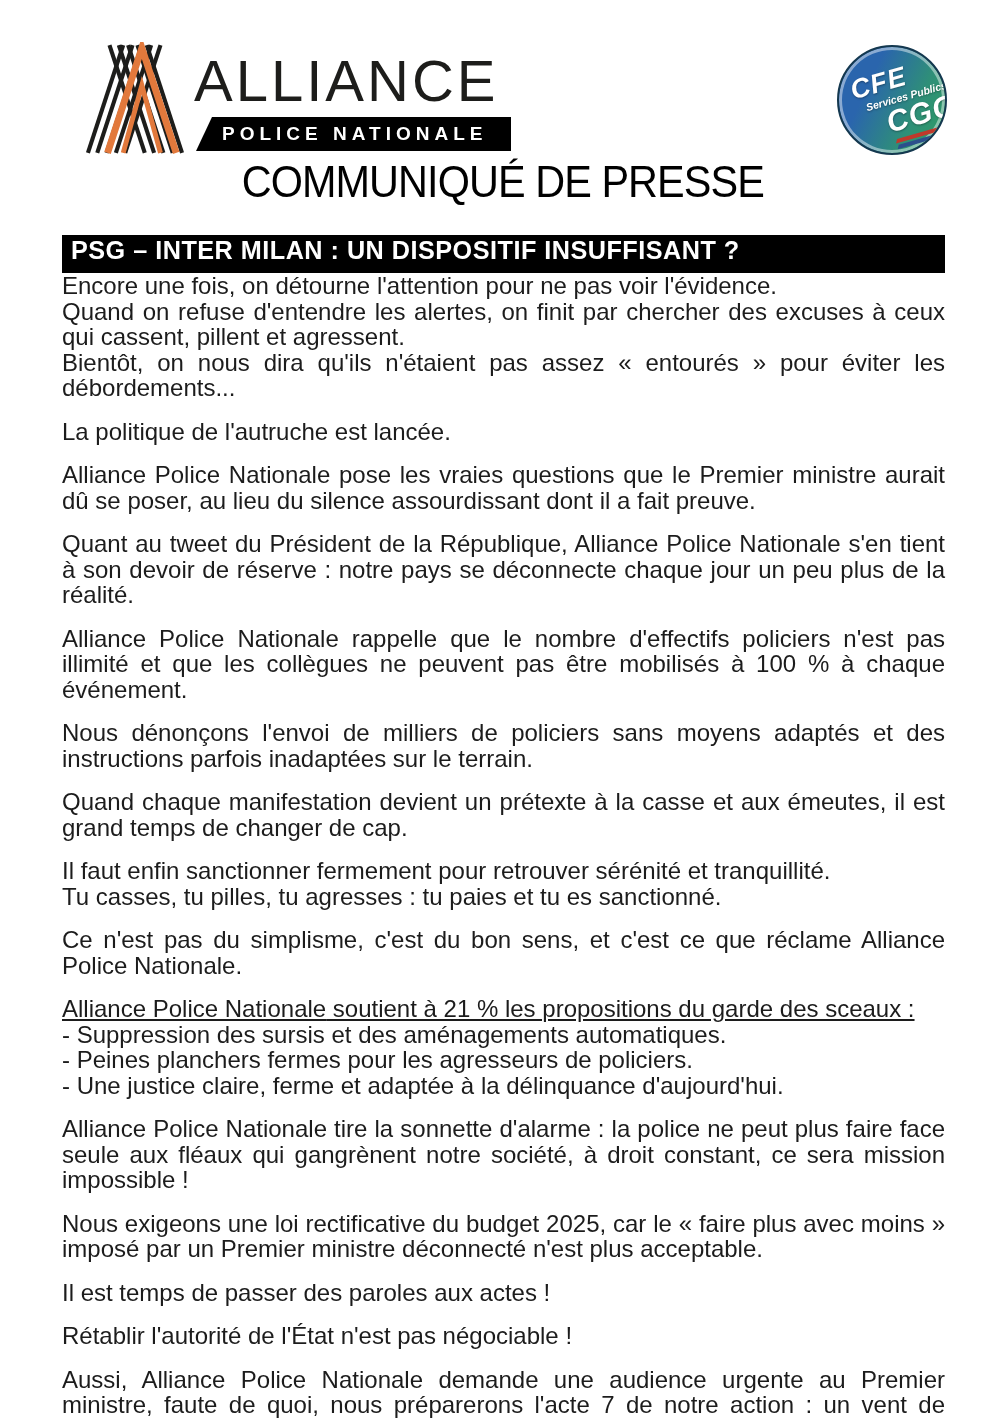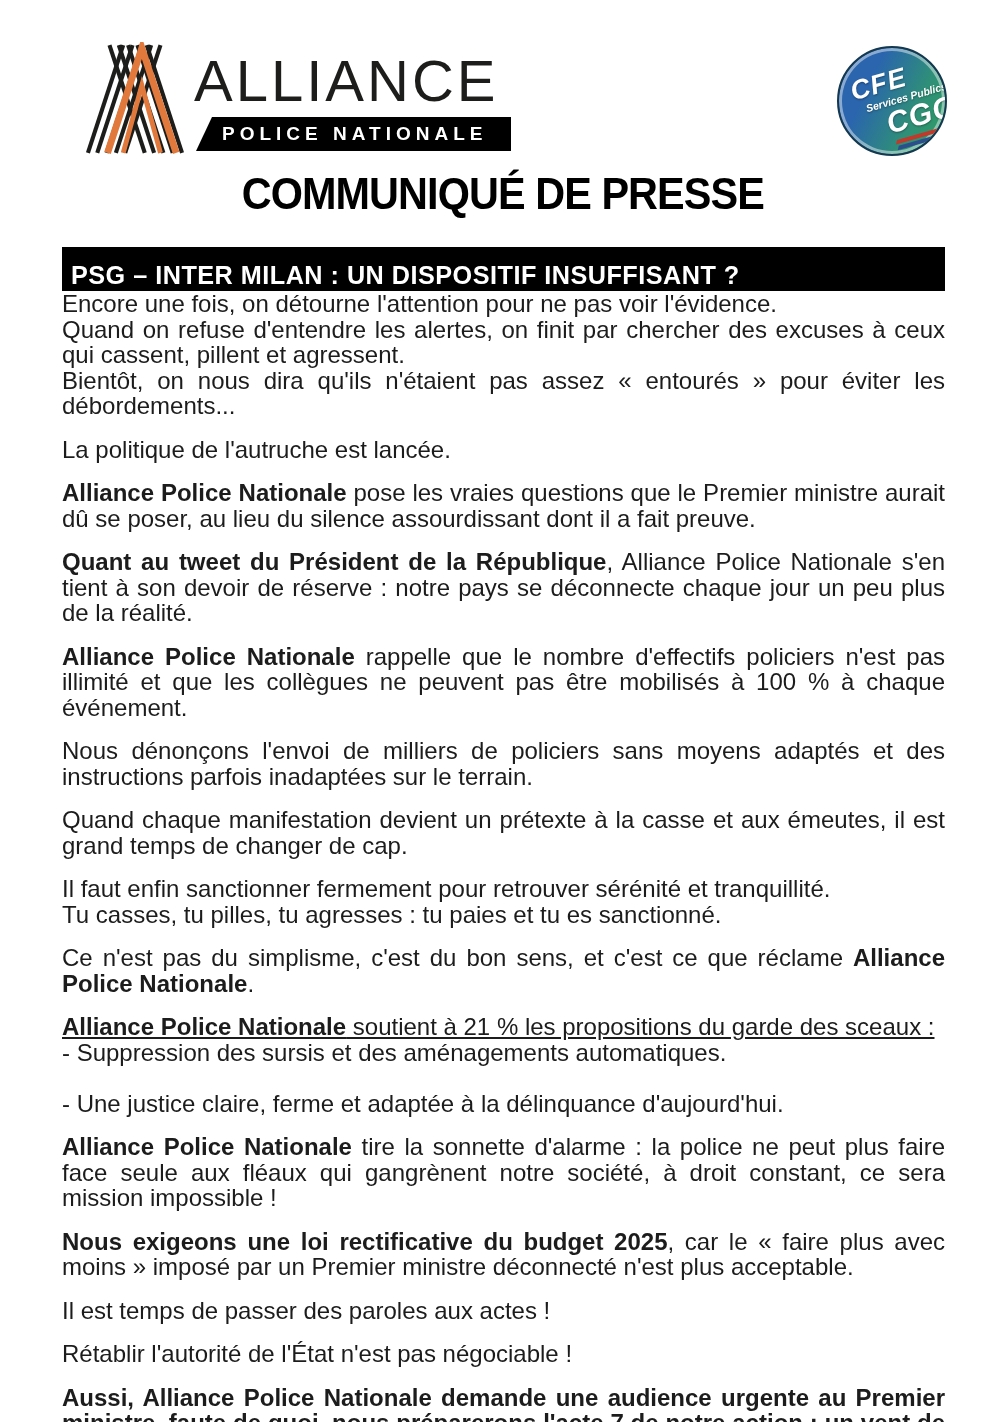--- a/index.html
+++ b/index.html
@@ -7,21 +7,21 @@
   .page {
     position:relative;
     width:1005px; height:1422px;
     background:#ffffff;
     font-family:"Liberation Sans", sans-serif;
     color:#1a1a1a;
     overflow:hidden;
   }
   
   .header {
-    display:flex; justify-content:space-between; align-items:flex-end;
+    display:flex; justify-content:space-between; align-items:center;
     padding:42px 58px 0 84px;
   }
   .logo { display:flex; align-items:flex-start; }
   .logo-mark { width:100px; height:114px; display:block; }
   .logo-textcol { margin-left:10px; padding-top:10px; }
   .brand {
     font-size:58px; line-height:1; font-weight:400;
     letter-spacing:3px; color:#1d1d1b; white-space:nowrap;
   }
   .subbrand {
@@ -49,42 +49,42 @@
   }
   .badge-cfe  { font-size:27px; line-height:1; margin:20px 0 0 16px; letter-spacing:1px; }
   .badge-svc  { font-size:10.5px; line-height:1; margin:1px 0 0 26px; white-space:nowrap; }
   .badge-cgc  { font-size:30px; line-height:1; margin:0 0 0 42px; letter-spacing:1px; }
   .badge-stripes { margin:3px 0 0 46px; width:52px; }
   .badge-stripes i { display:block; height:4px; transform:skewX(-30deg); }
   .stripe-red  { background:var(--stripe-red, #c0392b); margin-bottom:2px; }
   .stripe-blue { background:var(--stripe-blue, #2c4f8c); }
   
   .doc-title {
-    text-align:center; margin-top:12px;
-    font-size:45px; font-weight:700; color:#000;
+    text-align:center; margin-top:0;
+    font-size:45px; font-weight:400; color:#000;
     letter-spacing:-1px; white-space:nowrap;
   }
   .doc-title span { display:inline-block; transform:scaleX(.92); transform-origin:center; }
   
   .content { padding:0 60px 0 62px; }
   .banner {
     background:var(--banner-bg, #000); color:var(--banner-fg, #fff);
-    height:44px; margin-top:5px;
-    display:flex; align-items:flex-end;
+    height:38px; margin-top:5px;
+    display:flex; align-items:flex-start;
     padding-left:9px;
     font-size:26px; font-weight:bold; letter-spacing:.5px;
     white-space:nowrap; overflow:hidden;
   }
   .banner:first-of-type { margin-top:27px; }
   .banner span { display:inline-block; transform:scaleX(.97); transform-origin:left center; }
   
   .body-text { font-size:24px; line-height:25.5px; color:#1c1c1c; }
   .para { text-align:justify; margin-bottom:18px; }
   .para:last-child { margin-bottom:0; }
-  .para .b { font-weight:bold; }
+  .para .b { font-weight:normal; }
   .para .u { text-decoration:underline; }
   
   .date { text-align:center; font-size:18.5px; margin-top:1px; padding-right:1px; color:#1c1c1c; }
 </style>
 </head>
 <body>
 
 <div class="page">
 
   <header class="header">
@@ -140,21 +140,21 @@
     <main class="body-text">
         <p class="para"><span>Encore une fois, on détourne l'attention pour ne pas voir l'évidence.</span><br><span>Quand on refuse d'entendre les alertes, on finit par chercher des excuses à ceux qui cassent, pillent et agressent.</span><br><span>Bientôt, on nous dira qu'ils n'étaient pas assez « entourés » pour éviter les débordements...</span></p>
         <p class="para"><span>La politique de l'autruche est lancée.</span></p>
         <p class="para"><span class="b">Alliance Police Nationale</span><span> pose les vraies questions que le Premier ministre aurait dû se poser, au lieu du silence assourdissant dont il a fait preuve.</span></p>
         <p class="para"><span class="b">Quant au tweet du Président de la République</span><span>, Alliance Police Nationale s'en tient à son devoir de réserve : notre pays se déconnecte chaque jour un peu plus de la réalité.</span></p>
         <p class="para"><span class="b">Alliance Police Nationale</span><span> rappelle que le nombre d'effectifs policiers n'est pas illimité et que les collègues ne peuvent pas être mobilisés à 100 % à chaque événement.</span></p>
         <p class="para"><span>Nous dénonçons l'envoi de milliers de policiers sans moyens adaptés et des instructions parfois inadaptées sur le terrain.</span></p>
         <p class="para"><span>Quand chaque manifestation devient un prétexte à la casse et aux émeutes, il est grand temps de changer de cap.</span></p>
         <p class="para"><span>Il faut enfin sanctionner fermement pour retrouver sérénité et tranquillité.</span><br><span>Tu casses, tu pilles, tu agresses : tu paies et tu es sanctionné.</span></p>
         <p class="para"><span>Ce n'est pas du simplisme, c'est du bon sens, et c'est ce que réclame </span><span class="b">Alliance Police Nationale</span><span>.</span></p>
-        <p class="para"><span class="b u">Alliance Police Nationale</span><span class="u"> soutient à 21 % les propositions du garde des sceaux :</span><br><span>- Suppression des sursis et des aménagements automatiques.</span><br><br><span>- Une justice claire, ferme et adaptée à la délinquance d'aujourd'hui.</span></p>
+        <p class="para"><span class="b u">Alliance Police Nationale</span><span class="u"> soutient à 21 % les propositions du garde des sceaux :</span><br><span>- Suppression des sursis et des aménagements automatiques.</span><br><span>- Peines planchers fermes pour les agresseurs de policiers.</span><br><span>- Une justice claire, ferme et adaptée à la délinquance d'aujourd'hui.</span></p>
         <p class="para"><span class="b">Alliance Police Nationale</span><span> tire la sonnette d'alarme : la police ne peut plus faire face seule aux fléaux qui gangrènent notre société, à droit constant, ce sera mission impossible !</span></p>
         <p class="para"><span class="b">Nous exigeons une loi rectificative du budget 2025</span><span>, car le « faire plus avec moins » imposé par un Premier ministre déconnecté n'est plus acceptable.</span></p>
         <p class="para"><span>Il est temps de passer des paroles aux actes !</span></p>
         <p class="para"><span>Rétablir l'autorité de l'État n'est pas négociable !</span></p>
         <p class="para"><span class="b">Aussi, Alliance Police Nationale demande une audience urgente au Premier ministre, faute de quoi, nous préparerons l'acte 7 de notre action : un vent de contestation sans précédent !</span></p>
       </main>
 
     <div class="date">Mardi 03 juin 2025</div>
   </div>
 

